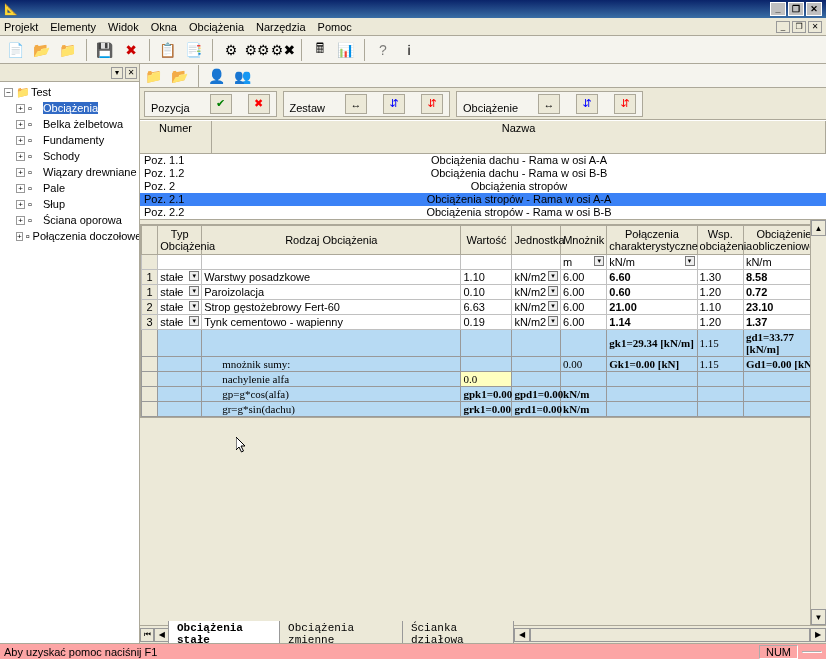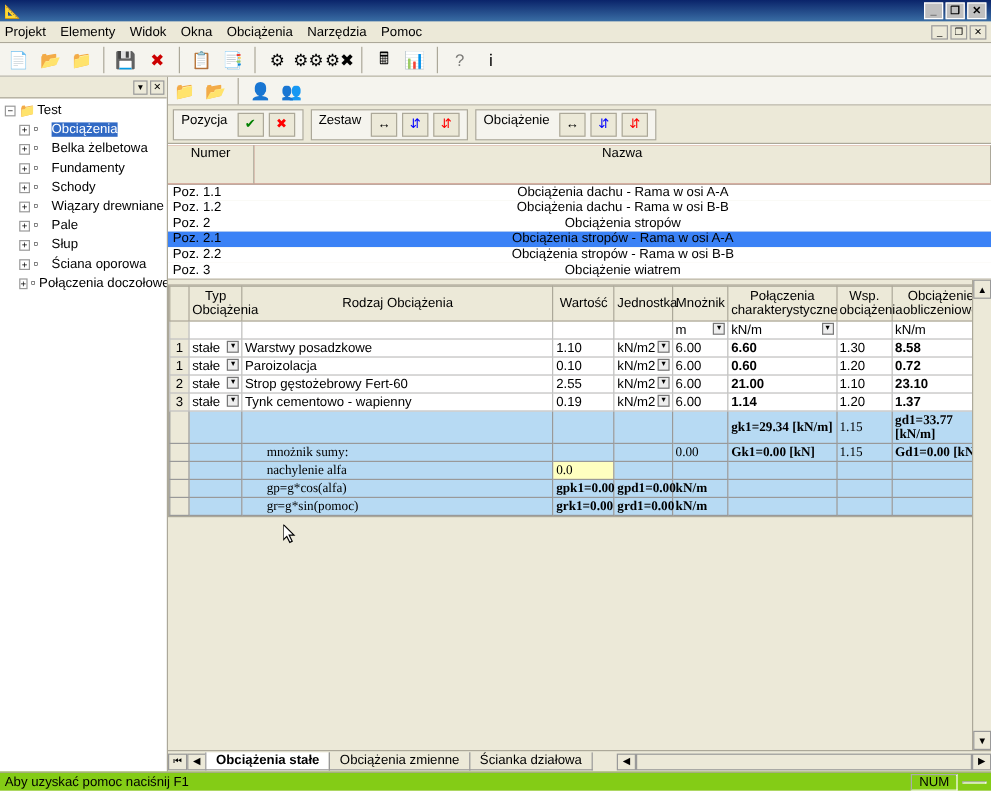--- a/index.html
+++ b/index.html
@@ -31,21 +31,21 @@
 .tree-item.child { padding-left: 14px; }
 .tree-item .toggle { width: 9px; height: 9px; border: 1px solid #999; font-size: 8px; line-height: 7px; text-align: center; margin-right: 3px; background: #fff; }
 .tree-item .icon { width: 12px; height: 12px; margin-right: 3px; display:inline-block; }
 .tree-item.selected span.label { background: #316ac5; color: #fff; }
 
 .content { flex: 1; background: #ece9d8; display: flex; flex-direction: column; overflow: hidden; }
 
 .inner-toolbar { background: #f5f4ee; height: 24px; border-bottom: 1px solid #aca899; display: flex; align-items: center; padding: 2px; gap: 2px; }
 
 .filter-row { background: #ece9d8; padding: 4px; display: flex; align-items: center; gap: 6px; border-bottom: 1px solid #aca899; height: 32px; }
-.filter-group { display: flex; align-items: flex-start; border: 1px solid #aca899; padding: 2px 6px; height: 26px; background:#f5f4ee; gap:4px;}
+.filter-group { display: flex; align-items: flex-end; border: 1px solid #aca899; padding: 2px 6px; height: 26px; background:#f5f4ee; gap:16px;}
 .filter-group .label { margin-right: 4px; }
 .mini-btn { width: 22px; height: 20px; border: 1px solid #aca899; background: #ece9d8; display: flex; align-items: center; justify-content: center; cursor: pointer; font-size:11px;}
 
 .pos-table { border-bottom: 1px solid #aca899; }
 .pos-table .hdr { display: flex; background: #b91c1c; border-top: 1px solid #fff; border-bottom: 1px solid #aca899; height: 34px; }
 .pos-table .hdr div { border-right: 1px solid #aca899; padding: 1px 4px; text-align: center; background:#ece9d8;}
 .pos-table .row { display: flex; background: #fff; height: 13px; font-size:10px;}
 .pos-table .row.sel { background: #3b82f6; }
 .pos-table .row div { padding: 0 4px; white-space: nowrap; overflow: hidden; }
 .col-numer { width: 72px; }
@@ -58,26 +58,26 @@
 .load-grid .summary td { background: #b7daf3; border-color:#999;font-family:Liberation Serif, serif; }
 .load-grid .summary-yellow { background: #ffffc0 !important; }
 .load-grid td.bold, .load-grid span.bold { font-weight: bold; }
 .load-grid .rh { background: #ece9d8 !important; width: 14px; text-align: center; }
 .dd { display:inline-block; width:10px; height:10px; border:1px solid #777; background:#eee; font-size:7px; text-align:center; line-height:8px; float:right; cursor:pointer;}
 .vscroll { position: absolute; right: 0; top: 0; bottom: 0; width: 16px; background: #ece9d8; border-left: 1px solid #aca899; }
 .vscroll .arrow { height: 16px; background: #ece9d8; border: 1px solid #999; display:flex;align-items:center;justify-content:center;font-size:8px;cursor:pointer;}
 
 .tabs-bottom { height: 18px; border-top: 1px solid #aca899; display: flex; align-items: center; background: #ece9d8; font-size:10px;}
 .tabs-bottom .nav { width: 16px; height: 14px; border: 1px solid #999; background: #ece9d8; display:flex;align-items:center;justify-content:center;cursor:pointer; font-size:8px;}
-.tabs-bottom .tab { padding: 1px 8px; border: 1px solid #999; background: #fff; margin-left: -1px; cursor: pointer; border-top:none;}
+.tabs-bottom .tab { padding: 1px 8px; border: 1px solid #999; background: #fff; margin-left: -1px; cursor: pointer; border-top:none;font-family:Liberation Mono, monospace;}
 .tabs-bottom .tab.active { background: #fff; font-weight: bold; }
 .tabs-bottom .tab.inactive { background: #ece9d8; }
 .tabs-bottom .hscroll { flex:1; display:flex; justify-content:flex-end; gap:0;}
 
-.statusbar { position: absolute; bottom: 0; left: 0; right: 0; height: 16px; background: #84cc16; border-top: 1px solid #aca899; display: flex; align-items: center; padding: 0 4px; font-size:10px;}
+.statusbar { position: absolute; bottom: 0; left: 0; right: 0; height: 16px; background: #fca5a5; border-top: 1px solid #aca899; display: flex; align-items: center; padding: 0 4px; font-size:10px;}
 .statusbar .spacer { flex: 1; }
 .statusbar .cell { border: 1px inset #fff; padding: 0 6px; margin-left: 4px; }
 
 .cursor { position: absolute; left: 236px; top: 437px; width: 12px; height: 18px; pointer-events: none; }
 </style>
 </head>
 <body>
 
 <div class="titlebar">
   <span style="margin-right:4px;">📐</span>
@@ -235,24 +235,20 @@
             <div class="col-numer">Poz. 2</div>
             <div class="col-nazwa">Obciążenia stropów</div>
           </div>
           <div class="row sel">
             <div class="col-numer">Poz. 2.1</div>
             <div class="col-nazwa">Obciążenia stropów - Rama w osi A-A</div>
           </div>
           <div class="row">
             <div class="col-numer">Poz. 2.2</div>
             <div class="col-nazwa">Obciążenia stropów - Rama w osi B-B</div>
-          </div>
-          <div class="row">
-            <div class="col-numer">Poz. 3</div>
-            <div class="col-nazwa">Obciążenie wiatrem</div>
           </div>
         </div>
     </div>
 
     <div style="flex:1; position:relative; overflow:hidden;">
     <div class="load-grid-wrap">
       <table class="load-grid">
         <colgroup>
           <col style="width:14px">
               <col style="width:38px">
@@ -308,21 +304,21 @@
                 <td>kN/m2<span class="dd">▾</span></td>
                 <td>6.00</td>
                 <td class="bold">0.60</td>
                 <td>1.20</td>
                 <td class="bold">0.72</td>
               </tr>
               <tr>
                 <td class="rh">2</td>
                 <td>stałe<span class="dd">▾</span></td>
                 <td>Strop gęstożebrowy Fert-60</td>
-                <td>2.55</td>
+                <td>6.63</td>
                 <td>kN/m2<span class="dd">▾</span></td>
                 <td>6.00</td>
                 <td class="bold">21.00</td>
                 <td>1.10</td>
                 <td class="bold">23.10</td>
               </tr>
               <tr>
                 <td class="rh">3</td>
                 <td>stałe<span class="dd">▾</span></td>
                 <td>Tynk cementowo - wapienny</td>
@@ -375,21 +371,21 @@
           <td class="bold">gpk1=0.00</td>
           <td class="bold">gpd1=0.00</td>
           <td class="bold">kN/m</td>
           <td></td>
                 <td></td>
                 <td></td>
         </tr>
         <tr class="summary">
           <td class="rh"></td>
                 <td></td>
-          <td style="padding-left:20px">gr=g*sin(pomoc)</td>
+          <td style="padding-left:20px">gr=g*sin(dachu)</td>
           <td class="bold">grk1=0.00</td>
           <td class="bold">grd1=0.00</td>
           <td class="bold">kN/m</td>
           <td></td>
                 <td></td>
                 <td></td>
         </tr>
       </tbody>
           </table>
     </div>

